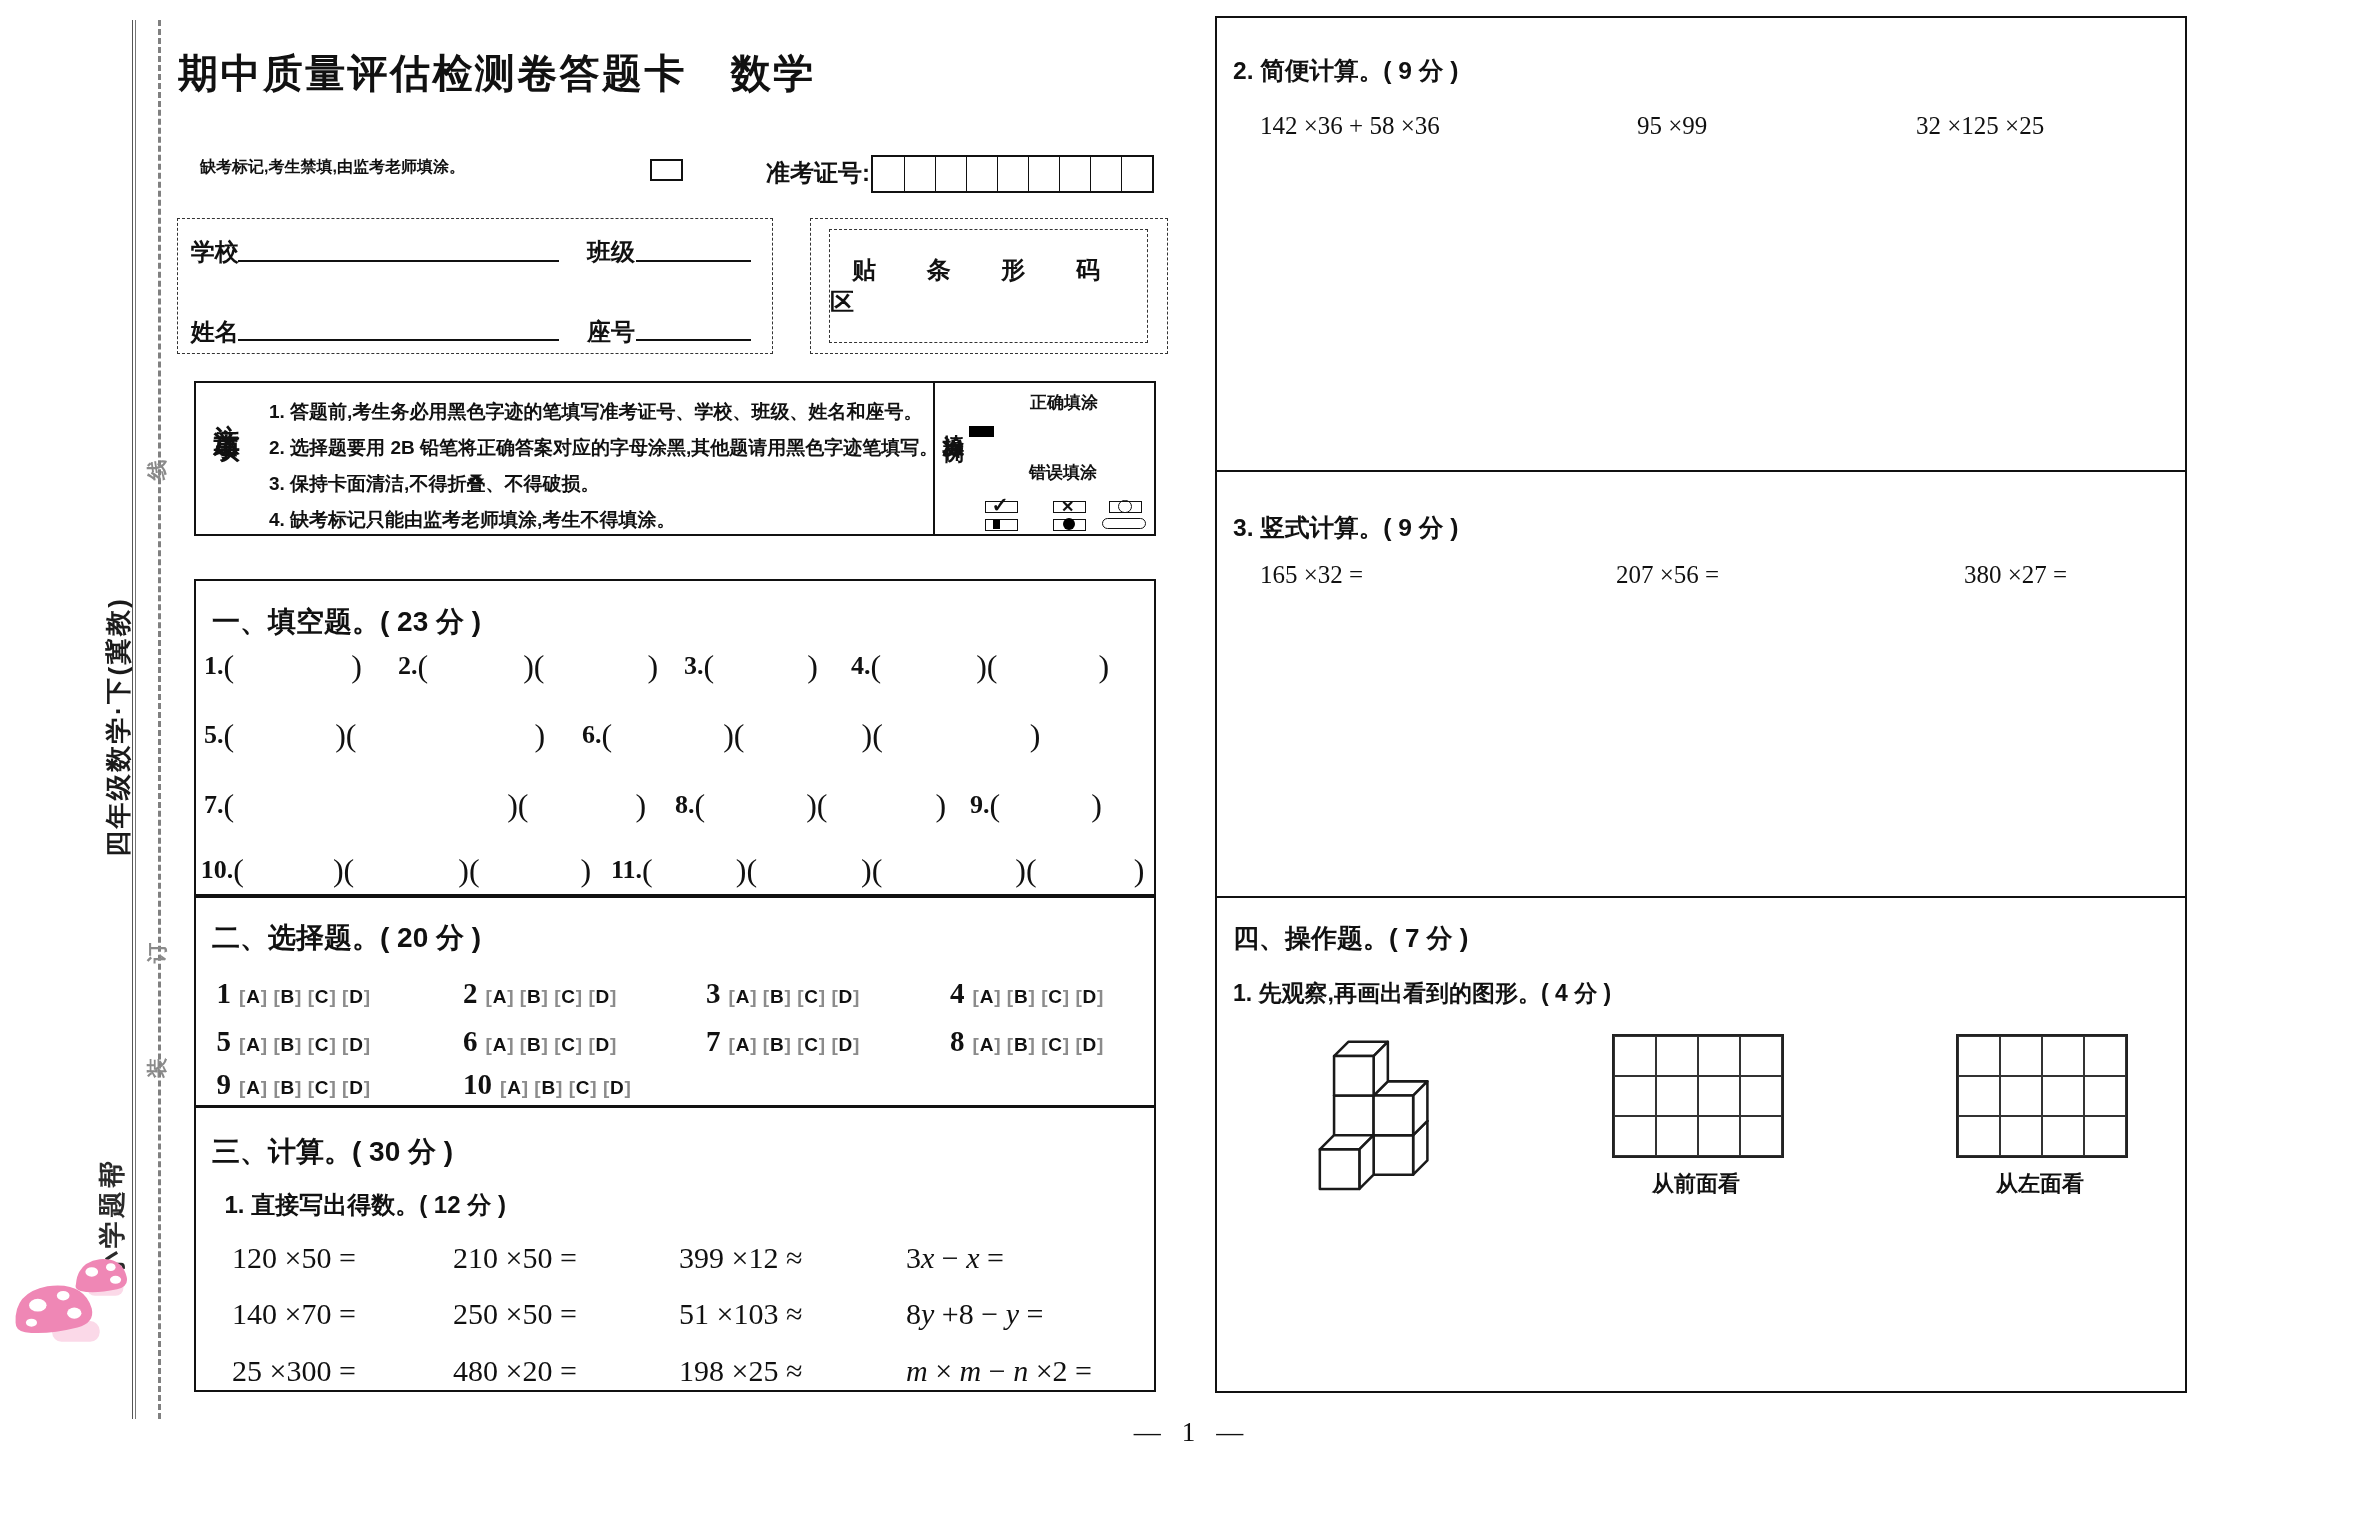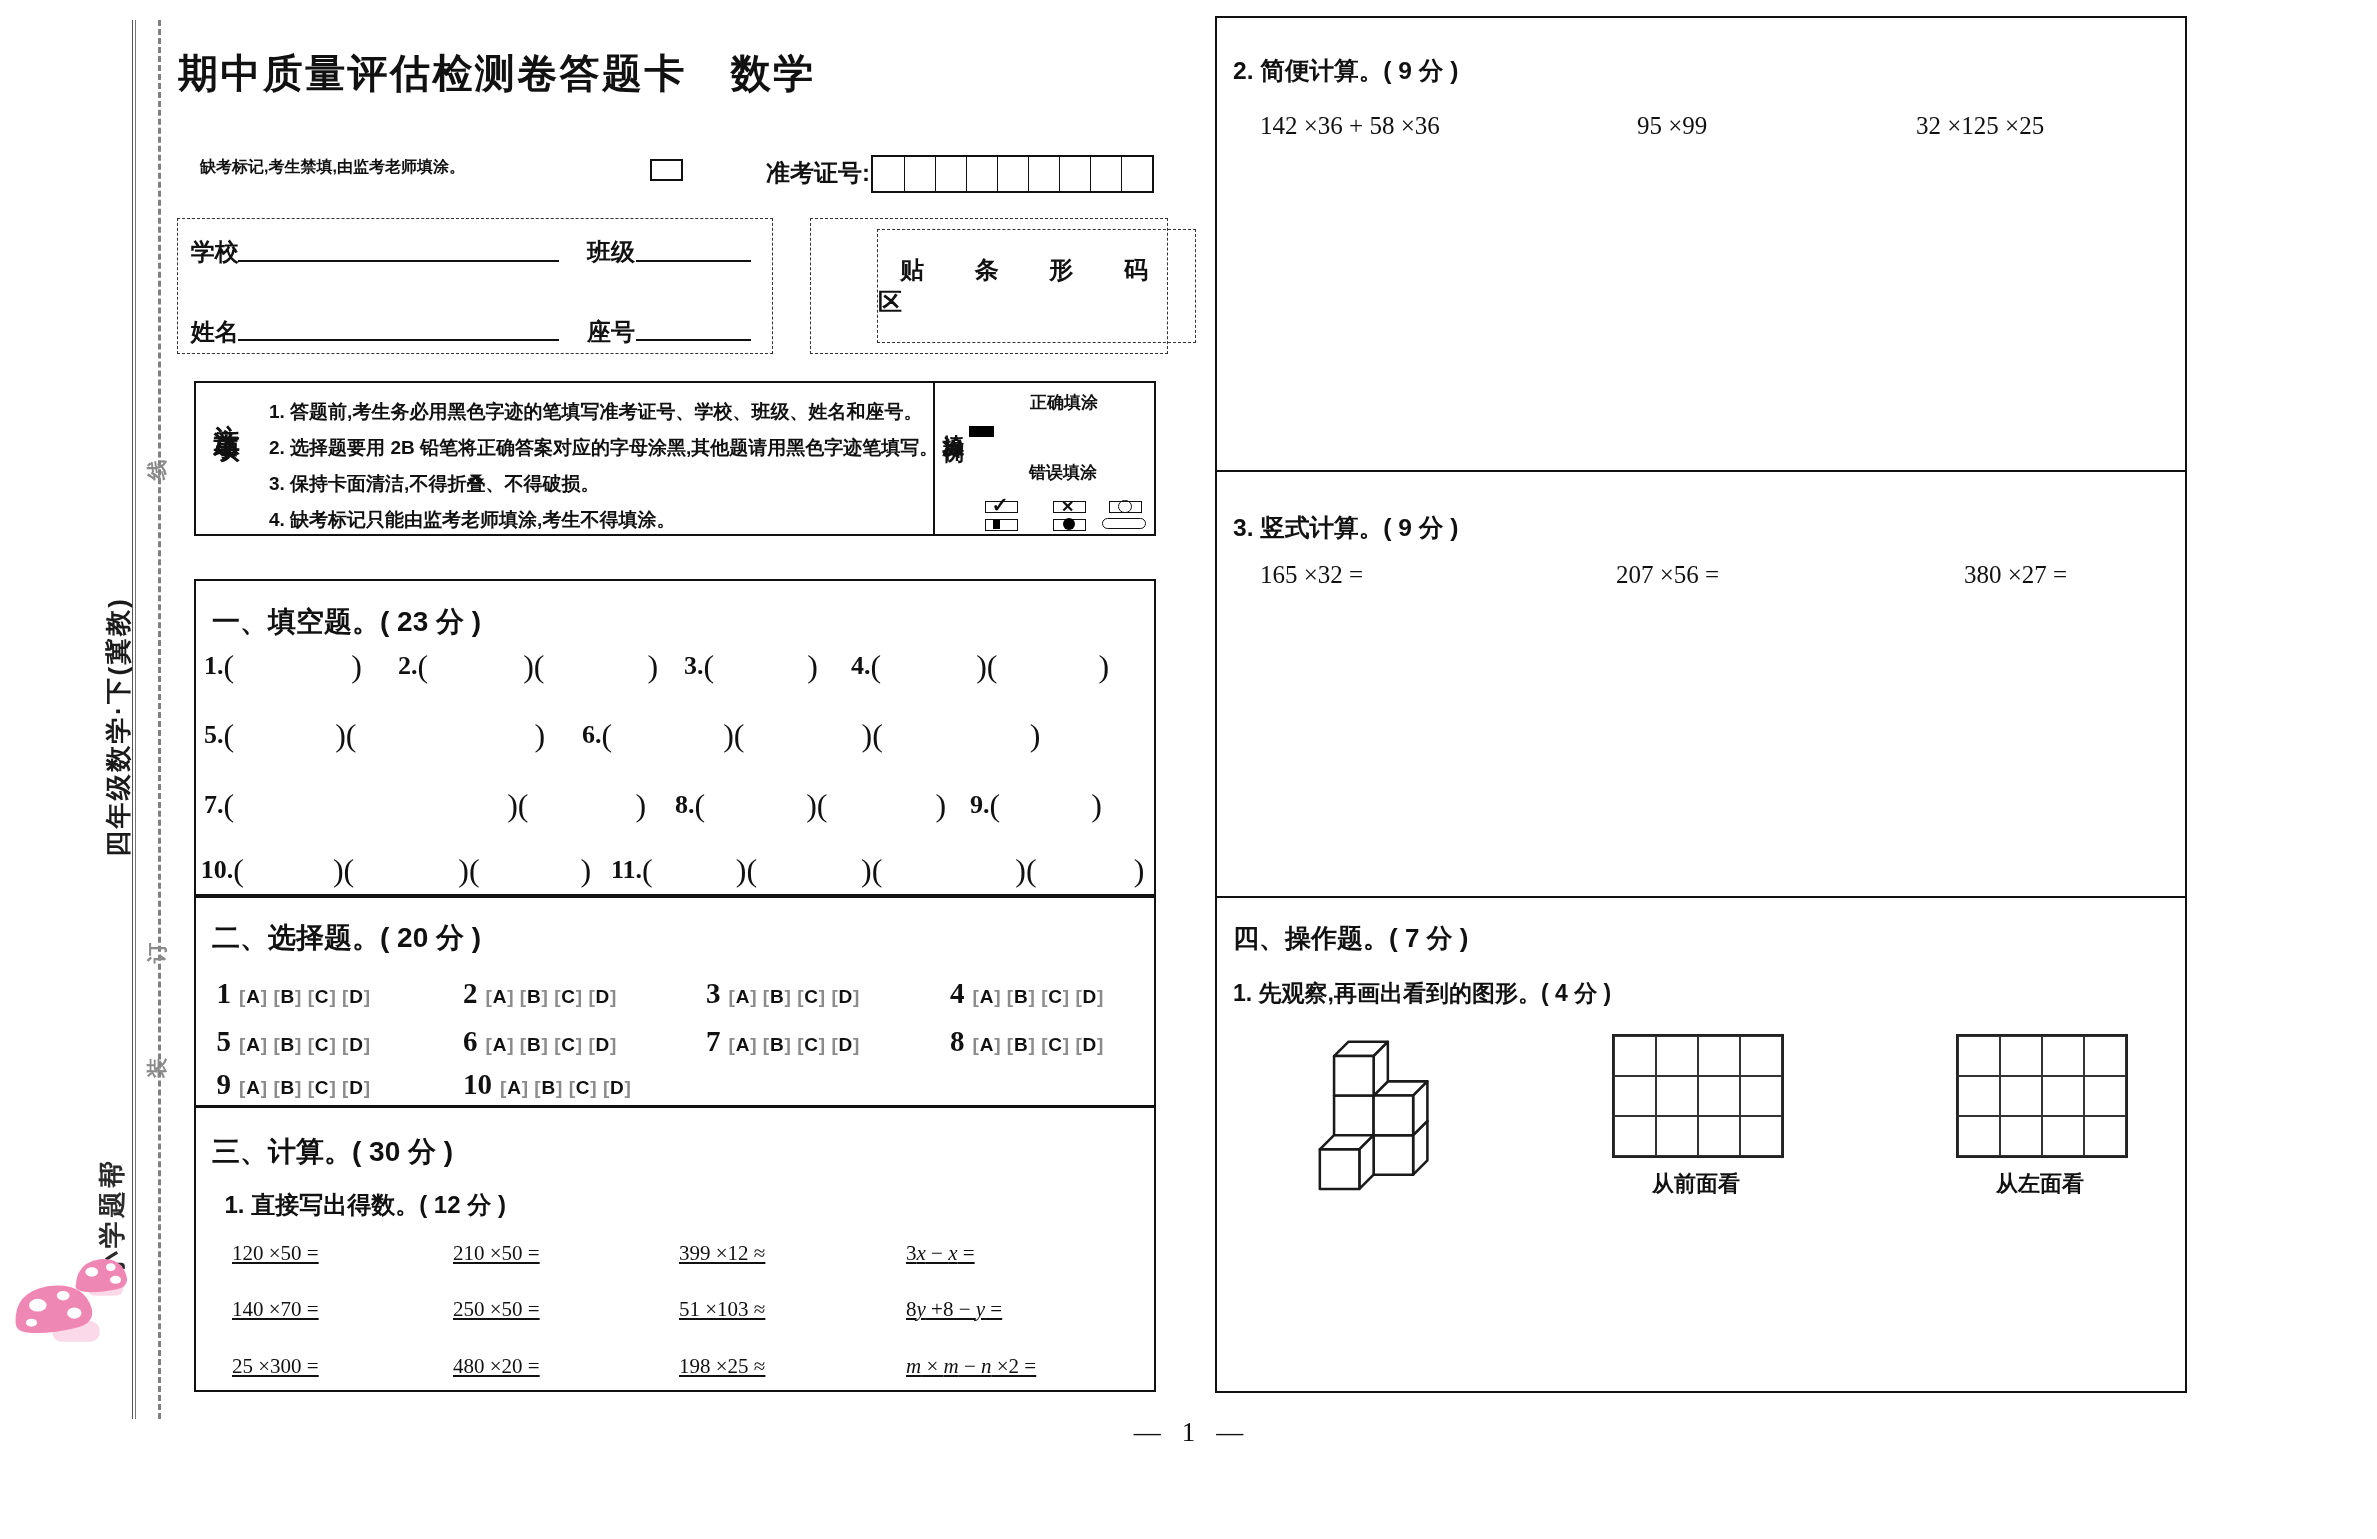--- a/index.html
+++ b/index.html
@@ -34,21 +34,21 @@
   .ticket-cell:first-child { border-left:none; }
 
   
   .info-box { position:absolute; left:177px; top:218px; width:596px; height:136px;
     border:1.6px dashed #333; background:#fff; }
   .ib-label { position:absolute; font-size:24px; font-weight:bold; }
   .ib-line { position:absolute; border-bottom:2px solid #111; height:0; }
   .barcode-outer { position:absolute; left:810px; top:218px; width:358px; height:136px;
     border:1.6px dashed #333; }
   .barcode-inner { position:absolute; left:18px; top:9.5px; width:319px; height:114px;
-    border:1.6px dashed #333; display:flex; align-items:center; justify-content:center;margin-left:48px; }
+    border:1.6px dashed #333; display:flex; align-items:center; justify-content:center; }
   .barcode-text { font-size:24px; font-weight:bold; letter-spacing:22px; text-indent:22px; }
 
   
   .notice-box { position:absolute; left:194px; top:381px; width:962px; height:155px;
     border:2px solid #111; }
   .notice-vlabel { position:absolute; left:14.3px; top:20px; writing-mode:vertical-rl;
     text-orientation:upright; font-size:26px; font-weight:bold; letter-spacing:4.8px; }
   .notice-item { position:absolute; left:73px; font-size:19px; font-weight:bold; white-space:nowrap; }
   .notice-divider { position:absolute; left:737px; top:0; width:0; height:100%; border-left:2px solid #111; }
   .sample-vlabel { position:absolute; left:743px; top:33px; writing-mode:vertical-rl;
@@ -75,21 +75,21 @@
   .fill-item { position:absolute; white-space:nowrap; font-family:"Liberation Serif", serif; }
   .fi-num { font-size:26px; font-weight:600; }
   .fi-par { font-size:32px; font-weight:500; vertical-align:-3.2px; }
   .fi-gap { display:inline-block; height:8px; }
 
   .ch-item { position:absolute; white-space:nowrap; }
   .ch-num { font-family:"Liberation Serif", serif; font-size:29px; font-weight:600; margin-right:8px; }
   .ch-opt { font-size:19px; font-weight:bold; margin-right:5.5px; letter-spacing:0.8px; }
   .ch-br { color:#8b8b8b; font-weight:600; }
 
-  .calc-cell { position:absolute; font-family:"Liberation Serif", serif; font-size:21px; white-space:nowrap;text-decoration:underline; }
+  .calc-cell { position:absolute; font-family:"Liberation Serif", serif; font-size:30px; white-space:nowrap; }
   .calc-cell i { font-family:"Liberation Serif", serif; }
 
   
   .right-panel { position:absolute; left:1215px; top:16px; width:972px; height:1377px;
     border:2px solid #111; background:#fff; }
   .rp-divider { position:absolute; left:0; width:100%; height:0; border-top:2px solid #111; }
   .rp-title { position:absolute; left:16px; font-size:24.6px; font-weight:bold; }
   .rp-expr { position:absolute; font-family:"Liberation Serif", serif; font-size:25px; white-space:nowrap; }
   .view-grid { position:absolute; display:grid; border:2px solid #222; }
   .vg-cell { border:0.8px solid #333; background:#fff; }

